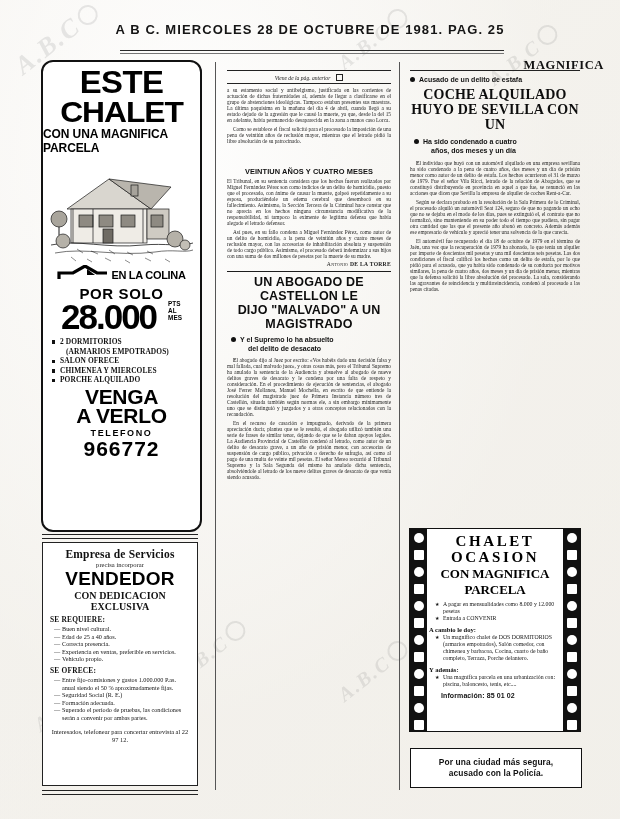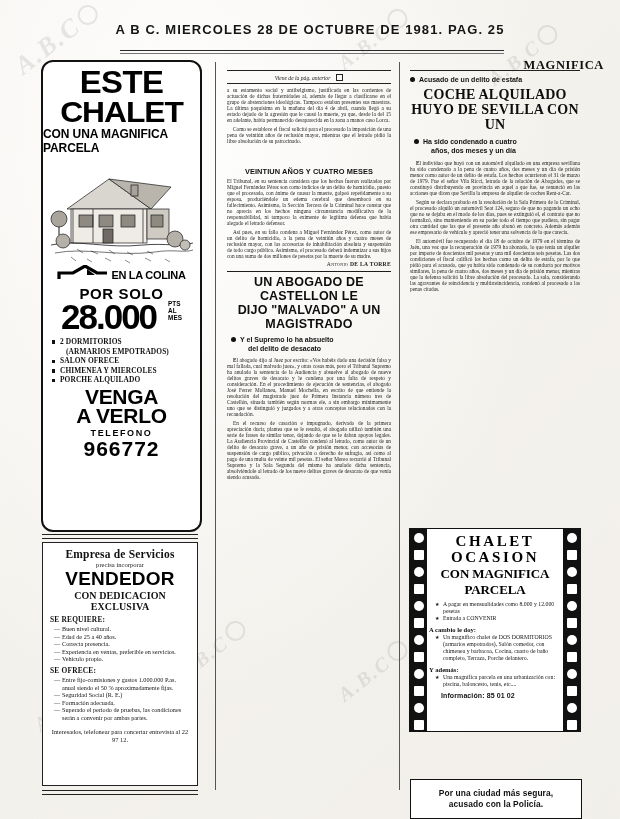--- a/index.html
+++ b/index.html
@@ -234,21 +234,21 @@
   #ad-ocasion li::before{content:"\2605";position:absolute;left:0;top:0;font-size:5px;}
   #ad-ocasion .info{
     font-family:"Liberation Sans",sans-serif;font-weight:700;font-size:7px;
     margin-top:4px;margin-left:12px;color:#111;letter-spacing:.1px;
   }
 
   
   #ad-policia{
     position:absolute;left:410px;top:748px;width:170px;height:38px;
     border:1.3px solid #111;background:#fff;
-    display:flex;align-items:center;justify-content:center;margin-top:31px;
+    display:flex;align-items:center;justify-content:center;
   }
   #ad-policia .p{
     font-family:"Liberation Sans",sans-serif;font-weight:700;font-size:8.4px;
     line-height:11px;text-align:center;color:#111;letter-spacing:.1px;
   }
 
   .hdr-rule{border-top:1.4px solid #222;height:0;}
   .dbl-rule{height:3px;border-top:1.3px solid #222;border-bottom:.6px solid #222;}
 </style>
 </head>

